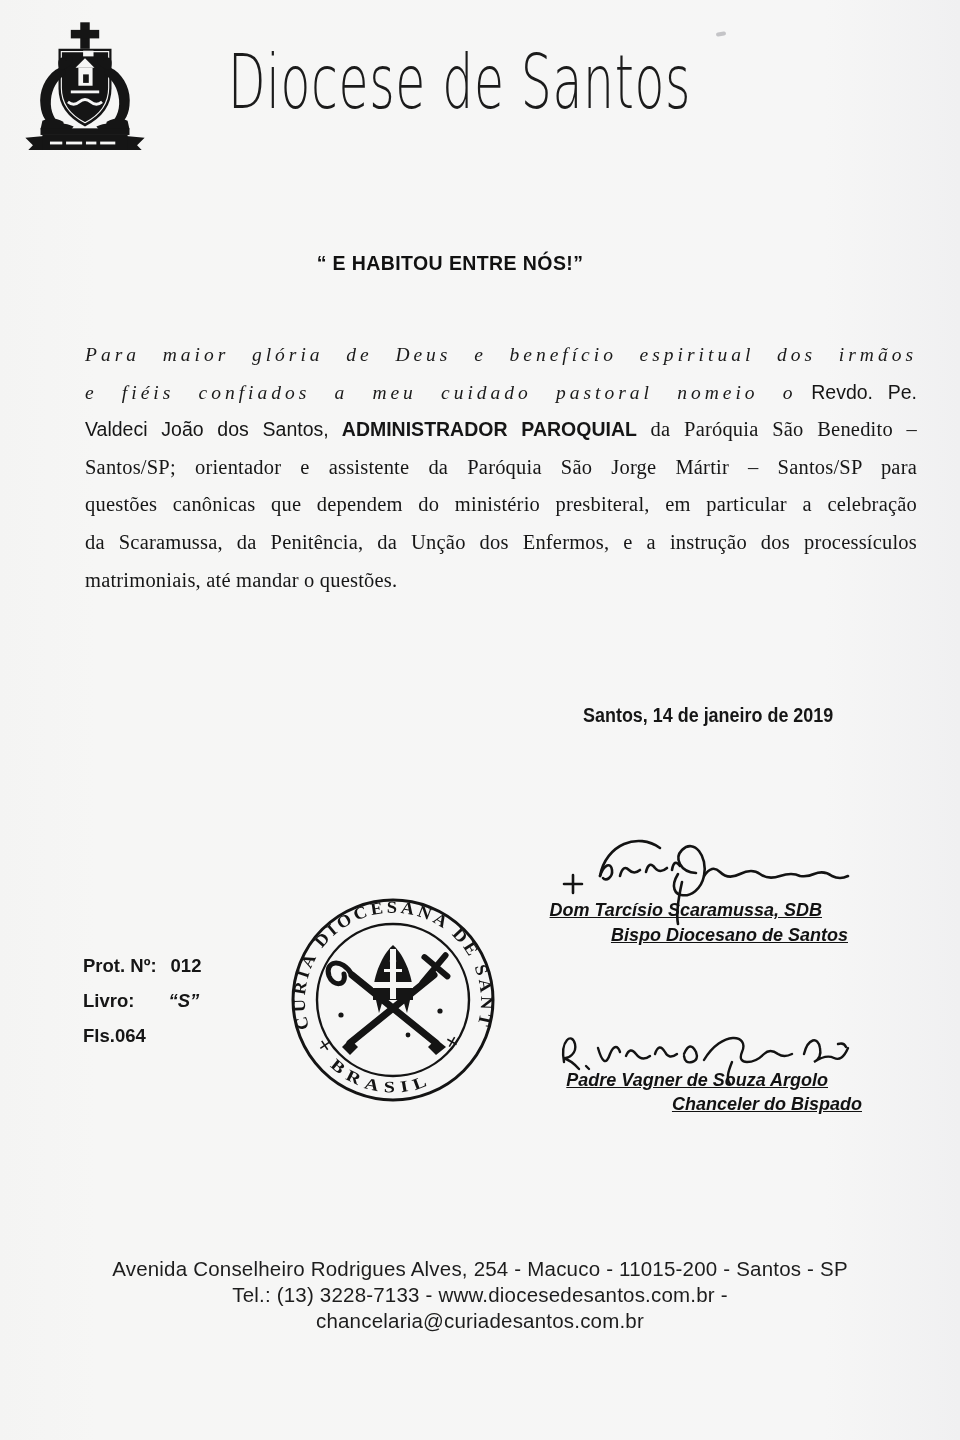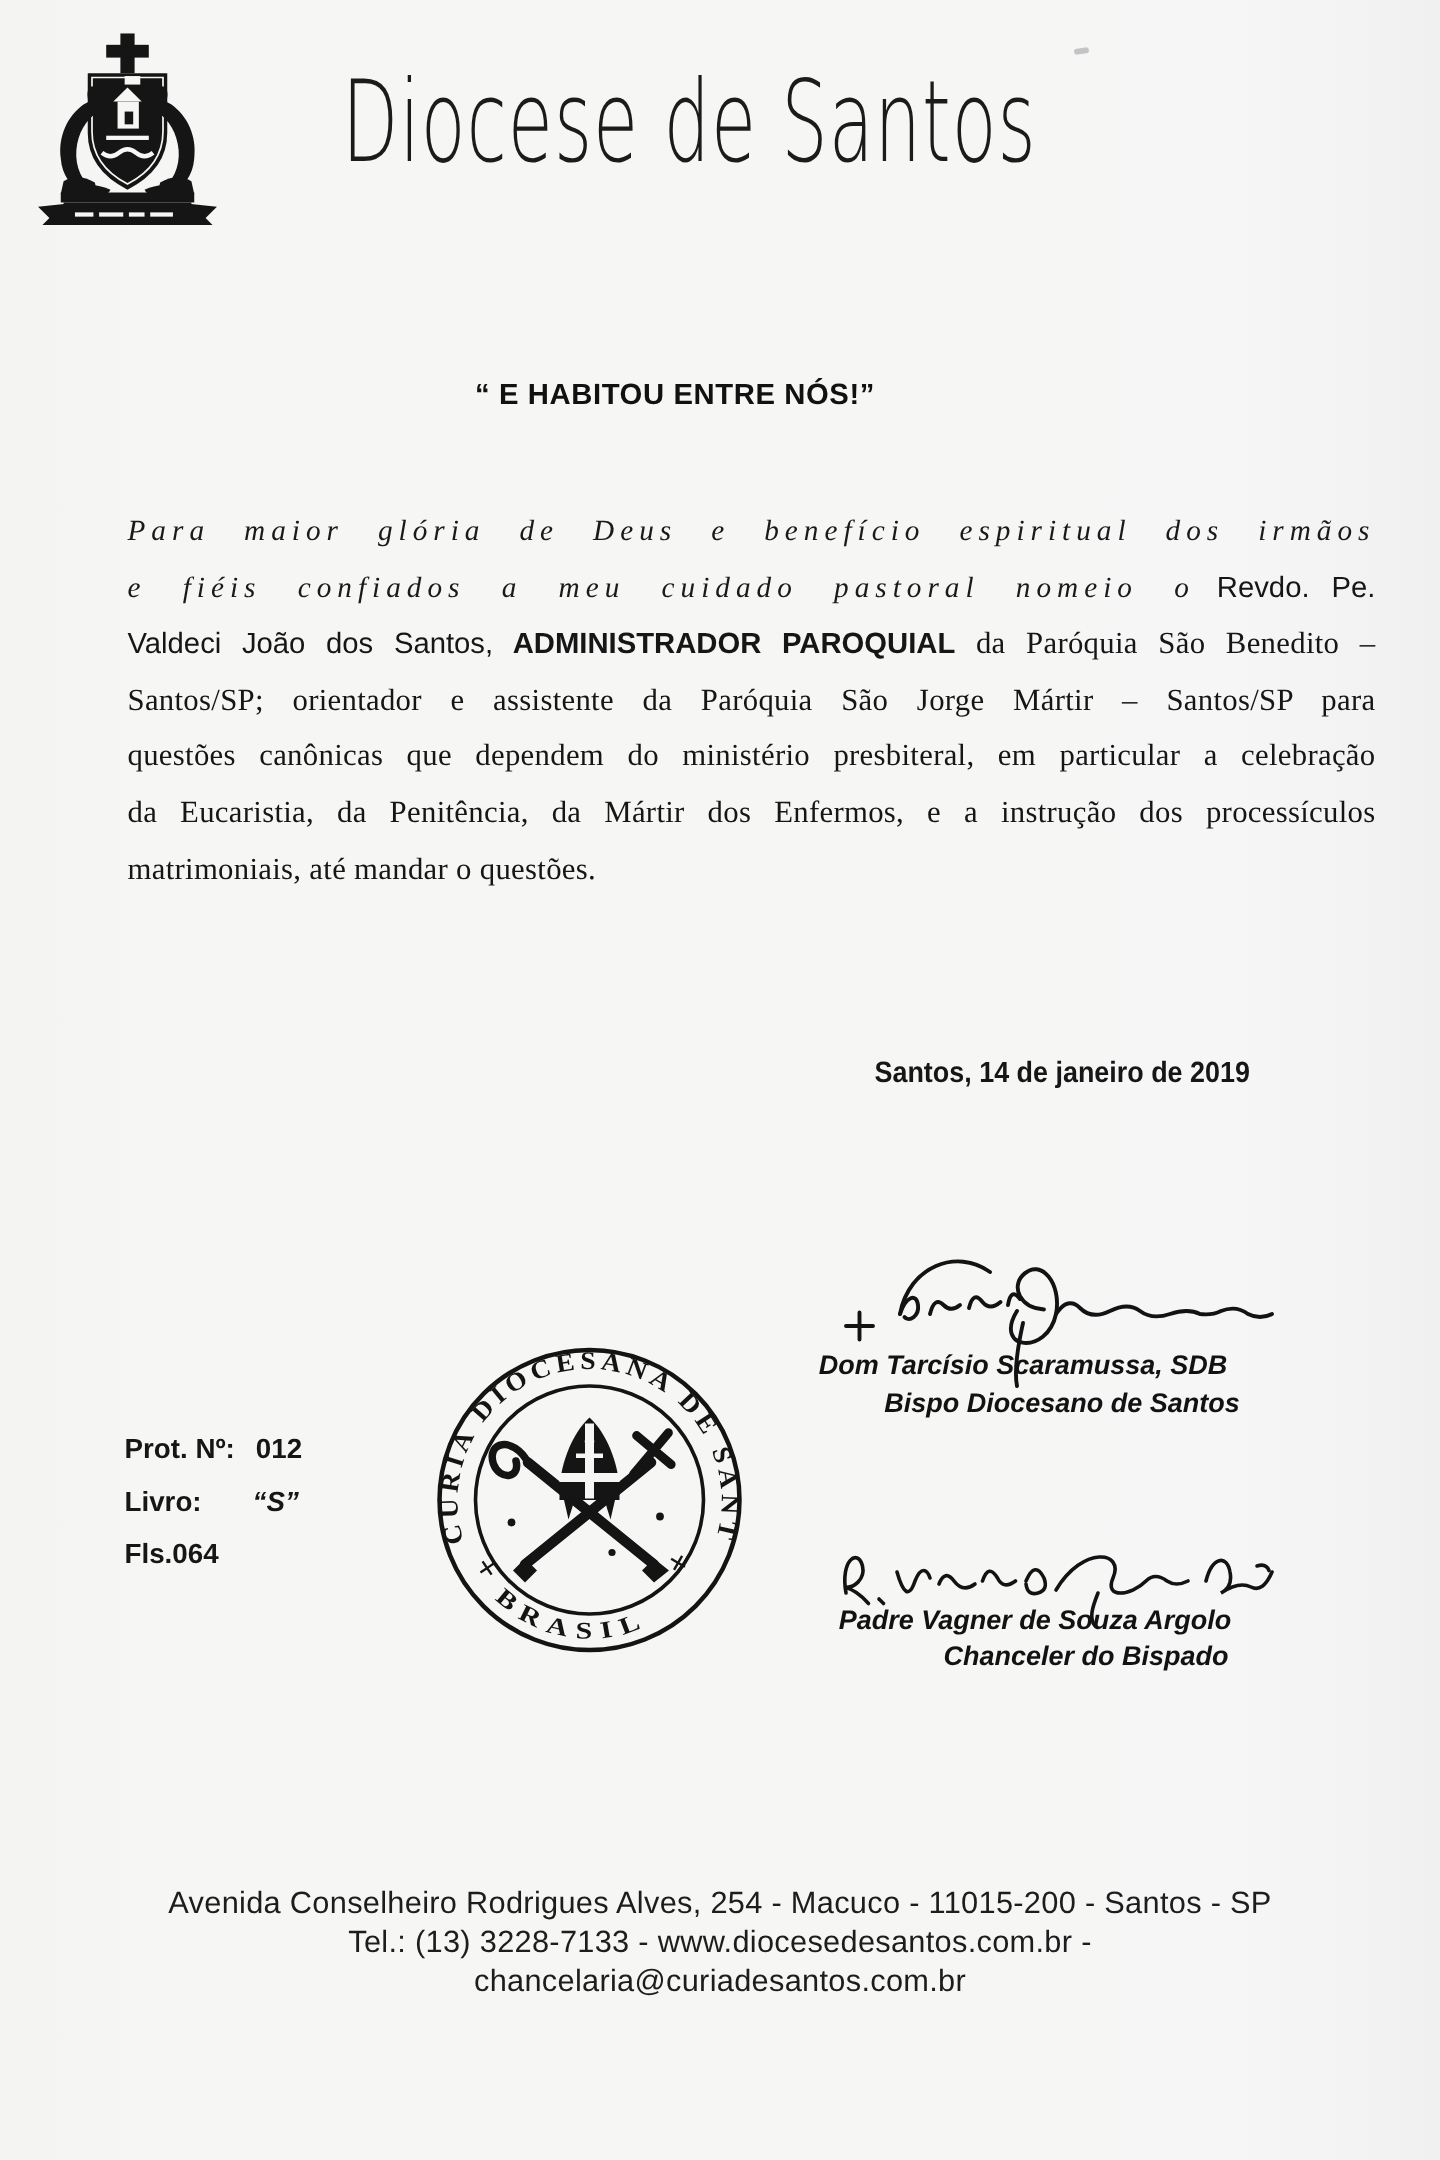--- a/index.html
+++ b/index.html
@@ -32,21 +32,21 @@
   .sans  { font-family:"Liberation Sans", sans-serif; font-size:19.5px; letter-spacing:0; word-spacing:normal;}
   .sans-b{ font-family:"Liberation Sans", sans-serif; font-size:19.5px; font-weight:bold; letter-spacing:0; word-spacing:normal;}
   .serif { font-family:"Liberation Serif", serif; font-size:20.5px; letter-spacing:.2px; }
   
   .dateline { position:absolute; left:583px; top:704px; font-weight:bold; font-size:19.5px;
     transform:scaleX(.92); transform-origin:left top; white-space:nowrap; }
   
   .sig-svg { position:absolute; }
   .sig-name, .sig-role {
     position:absolute; font-weight:bold; font-style:italic; font-size:18px;
-    text-align:center; white-space:nowrap; color:#121212;
+    text-align:right; white-space:nowrap; color:#121212;text-decoration:underline;
   }
   
   .prot-row { position:absolute; left:83px; font-weight:bold; font-size:18.5px; white-space:nowrap; }
   .prot-row .val { display:inline-block; }
   .v1{ margin-left:14px; } .v2{ margin-left:34px; font-style:italic; } .v3{ }
   
   .footer { position:absolute; left:0; top:1256px; width:960px; text-align:center;
     font-size:20.5px; line-height:26px; color:#1d1d1d; letter-spacing:.2px; }
   svg .ink { fill:#151515; } svg .paper { fill:#f6f6f5; }
 </style>
@@ -110,21 +110,21 @@
     <div class="bline jline">
       <span class="sans">Valdeci João dos Santos,</span><span class="sans-b"> ADMINISTRADOR PAROQUIAL</span><span class="serif"> da Paróquia São Benedito –</span>
     </div>
     <div class="bline jline serif">
       <span>Santos/SP; orientador e assistente da Paróquia São Jorge Mártir – Santos/SP para</span>
     </div>
     <div class="bline jline serif">
       <span>questões canônicas que dependem do ministério presbiteral, em particular a celebração</span>
     </div>
     <div class="bline jline serif">
-      <span>da Eucaristia, da Penitência, da Mártir dos Enfermos, e a instrução dos processículos</span>
+      <span>da Scaramussa, da Penitência, da Unção dos Enfermos, e a instrução dos processículos</span>
     </div>
     <div class="bline serif">
       <span>matrimoniais, até mandar o questões.</span>
     </div>
   </div>
 
   <div class="dateline">Santos, 14 de janeiro de 2019</div>
 
   <svg class="sig-svg" style="left:548px; top:830px;" width="340" height="96" viewBox="0 0 340 96">
     <g fill="none" stroke="#131313" stroke-width="2.6" stroke-linecap="round">

